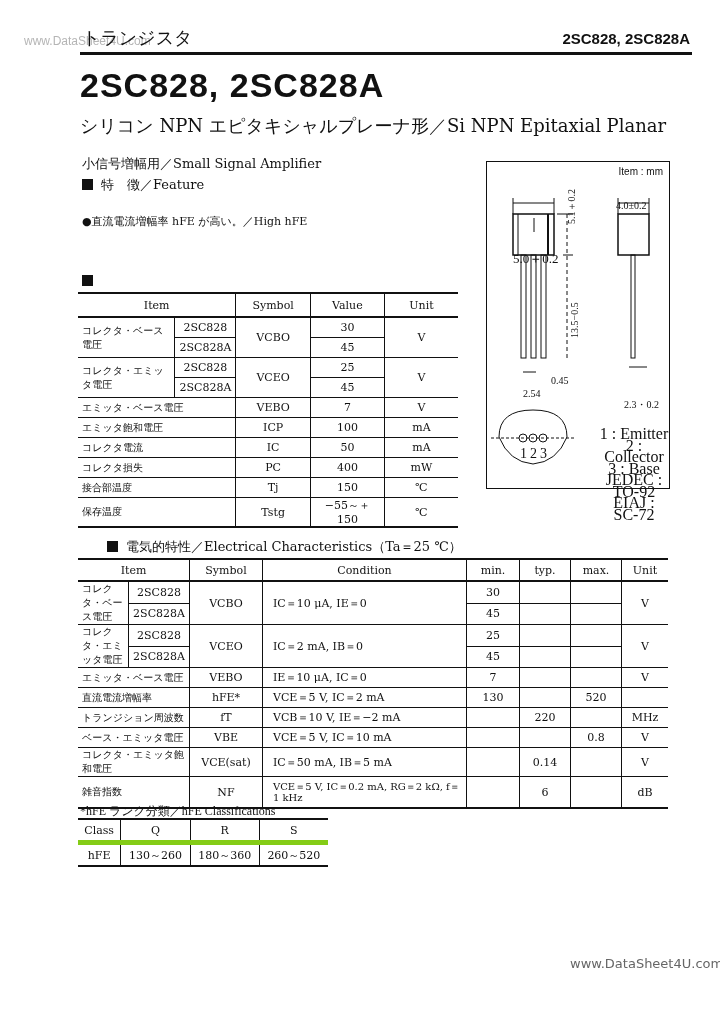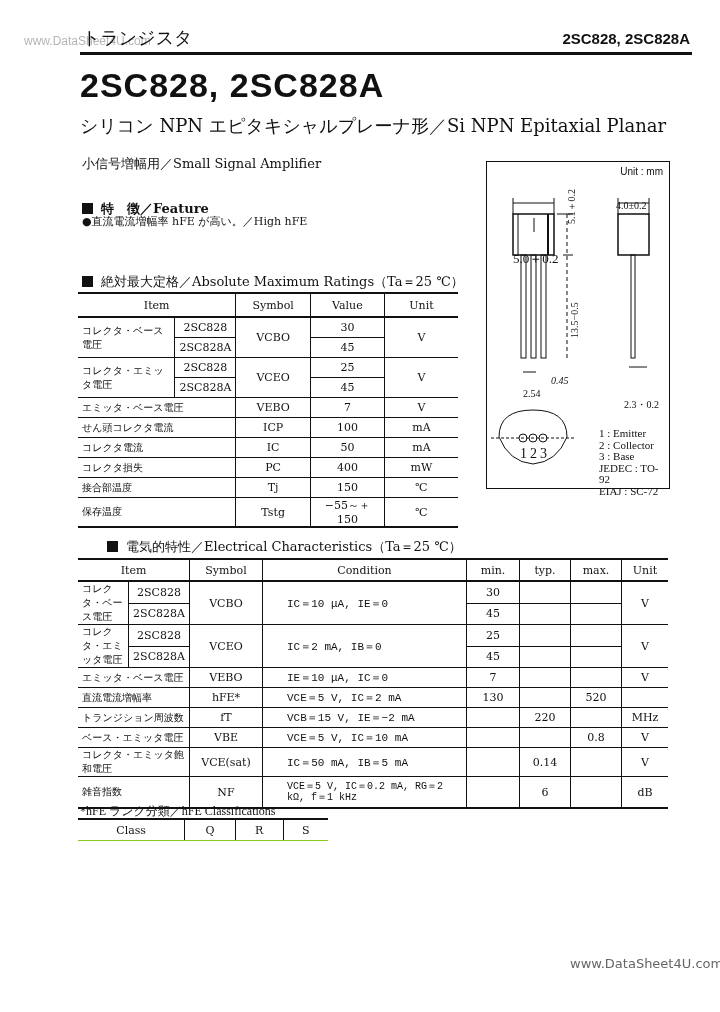--- a/index.html
+++ b/index.html
@@ -19,48 +19,48 @@
   table { border-collapse:collapse; font-size:11px; font-family:"DejaVu Serif", serif; position:absolute; }
   td, th { padding:0 4px; text-align:center; font-weight:normal; }
   .amr { left:78px; top:292px; width:380px; }
   .amr th { border-top:2px solid #111; border-bottom:2px solid #111; height:22px; }
   .amr td { border-bottom:1px solid #111; height:19px; }
   .vl { border-left:1px solid #111; }
   .itemj { text-align:left; font-size:10px; }
   .ec { left:78px; top:558px; width:590px; }
   .ec th { border-top:2px solid #111; border-bottom:2px solid #111; height:20px; }
   .ec td { border-bottom:1px solid #111; height:19px; }
-  .ec .cond { text-align:left; padding-left:24px;font-family:Liberation Mono, monospace; }
+  .ec .cond { text-align:left; padding-left:10px; }
   .bottom-rule td { border-bottom:2px solid #111 !important; }
   .pkg { left:486px; top:161px; width:181px; width:182px; height:326px; border:1px solid #111; }
   .cls { left:78px; top:818px; width:250px; }
-  .cls td { height:20px; border-bottom:1px solid #84cc16; }
+  .cls td { height:20px; border-bottom:5px solid #84cc16; }
   .cls tr:first-child td { border-top:2px solid #111; }
   .cls-title { left:80px; top:803px; font-size:12px; }
   .foot-wm { left:570px; top:956px; font-size:13px; color:#666; font-family:"DejaVu Sans", sans-serif; }
 </style>
 </head>
 <body>
 
 <div class="abs watermark" style="left:24px;top:34px;">www.DataSheet4U.com</div>
 <div class="abs hdr-left">トランジスタ</div>
 <div class="abs hdr-right">2SC828, 2SC828A</div>
 <div class="abs hdr-rule"></div>
 
 <div class="abs main-title">2SC828, 2SC828A</div>
 <div class="abs subtitle">シリコン NPN エピタキシャルプレーナ形／Si NPN Epitaxial Planar</div>
 <div class="abs app-line">小信号増幅用／Small Signal Amplifier</div>
 
-<div class="abs sec-title" style="left:82px;top:200px;font-weight:bold;">
+<div class="abs sec-title" style="left:82px;top:176px;">
   <span class="sq"></span><span>特　徴／Feature</span>
 </div>
 <div class="abs feature">●直流電流増幅率 hFE が高い。／High hFE</div>
 
 <div class="abs sec-title" style="left:82px;top:273px;">
-  <span class="sq"></span><span>絶対最大定格／Absolute Maximum Ratings（Ta＝25 ℃）</span>
+  <span class="sq"></span>
 </div>
 <table class="amr">
   <thead>
     <tr>
       <th colspan="2" style="width:40%">Item</th>
       <th class="vl" style="width:20%">Symbol</th>
       <th class="vl" style="width:20%">Value</th>
       <th class="vl" style="width:20%">Unit</th>
     </tr>
   </thead>
@@ -87,21 +87,21 @@
       <td class="vl">2SC828A</td>
       <td class="vl">45</td>
     </tr>
     <tr>
       <td colspan="2" class="itemj">エミッタ・ベース電圧</td>
       <td class="vl">VEBO</td>
       <td class="vl">7</td>
       <td class="vl">V</td>
     </tr>
     <tr>
-      <td colspan="2" class="itemj">せん頭コレクタ電流</td>
+      <td colspan="2" class="itemj">エミッタ飽和電圧</td>
       <td class="vl">ICP</td>
       <td class="vl">100</td>
       <td class="vl">mA</td>
     </tr>
     <tr>
       <td colspan="2" class="itemj">コレクタ電流</td>
       <td class="vl">IC</td>
       <td class="vl">50</td>
       <td class="vl">mA</td>
     </tr>
@@ -120,21 +120,21 @@
     <tr class="bottom-rule">
       <td colspan="2" class="itemj">保存温度</td>
       <td class="vl">Tstg</td>
       <td class="vl">−55～＋150</td>
       <td class="vl">℃</td>
     </tr>
   </tbody>
 </table>
 
 <div class="abs pkg">
-  <div class="abs" style="right:6px;top:4px;font-size:10px;font-family:'Liberation Sans',sans-serif;">Unit : mm</div>
+  <div class="abs" style="right:6px;top:4px;font-size:10px;font-family:'Liberation Sans',sans-serif;">Item : mm</div>
   <svg class="abs" style="left:0;top:0;" width="182" height="326" viewBox="0 0 182 326">
     <g stroke="#111" fill="none" stroke-width="1">
 
       <rect x="26" y="52" width="41" height="41" stroke-width="1.5"></rect>
       <line x1="31" y1="52" x2="31" y2="93"></line>
       <line x1="61" y1="52" x2="61" y2="93" stroke-width="2"></line>
       <line x1="47" y1="56" x2="47" y2="70"></line>
 
       <line x1="26" y1="41" x2="67" y2="41"></line>
       <line x1="26" y1="36" x2="26" y2="52"></line>
@@ -161,27 +161,27 @@
       <line x1="4" y1="276" x2="88" y2="276" stroke-dasharray="3 2"></line>
       <circle cx="36" cy="276" r="4"></circle>
         <circle cx="46" cy="276" r="4"></circle>
         <circle cx="56" cy="276" r="4"></circle>
     </g>
   </svg>
   <div class="abs" style="left:26px;top:44px;font-size:13px;margin-top:44px;">5.0＋0.2</div>
   <div class="abs" style="left:129px;top:38px;font-size:10px;">4.0±0.2</div>
   <div class="abs" style="left:78px;top:62px;font-size:10px;transform:rotate(-90deg);transform-origin:left top;">5.1＋0.2</div>
   <div class="abs" style="left:82px;top:176px;font-size:10px;transform:rotate(-90deg);transform-origin:left top;">13.5−0.5</div>
-  <div class="abs" style="left:64px;top:213px;font-size:10px;font-style:italic;">0.45</div>
+  <div class="abs" style="left:64px;top:213px;font-size:10px;">0.45</div>
   <div class="abs" style="left:36px;top:226px;font-size:10px;">2.54</div>
   <div class="abs" style="left:137px;top:236px;font-size:10px;">2.3・0.2</div>
   <div class="abs" style="left:33px;top:284px;font-size:14px;letter-spacing:3px;">
     <span>1</span><span>2</span><span>3</span>
   </div>
-  <div class="abs" style="left:112px;top:266px;font-size:11px;line-height:11.5px;">
+  <div class="abs" style="left:112px;top:266px;font-size:16px;line-height:11.5px;text-align:center;">
     <div>1 : Emitter</div>
     <div>2 : Collector</div>
     <div>3 : Base</div>
     <div>JEDEC : TO-92</div>
     <div>EIAJ : SC-72</div>
   </div>
 </div>
 
 <div class="abs sec-title" style="left:82px;top:538px;padding-left:25px;">
   <span class="sq"></span><span>電気的特性／Electrical Characteristics（Ta＝25 ℃）</span>
@@ -245,21 +245,21 @@
       <td class="vl">hFE*</td>
       <td class="vl cond">VCE＝5 V,  IC＝2 mA</td>
       <td class="vl">130</td>
       <td class="vl"></td>
       <td class="vl">520</td>
       <td class="vl"></td>
     </tr>
     <tr>
       <td colspan="2" class="itemj">トランジション周波数</td>
       <td class="vl">fT</td>
-      <td class="vl cond">VCB＝15 V,  IE＝−2 mA</td>
+      <td class="vl cond">VCB＝10 V,  IE＝−2 mA</td>
       <td class="vl"></td>
       <td class="vl">220</td>
       <td class="vl"></td>
       <td class="vl">MHz</td>
     </tr>
     <tr>
       <td colspan="2" class="itemj">ベース・エミッタ電圧</td>
       <td class="vl">VBE</td>
       <td class="vl cond">VCE＝5 V,  IC＝10 mA</td>
       <td class="vl"></td>
@@ -290,16 +290,22 @@
 
 <div class="abs cls-title">*hFE ランク分類／hFE Classifications</div>
 <table class="cls">
   <tbody>
       <tr>
     <td>Class</td>
     <td class="vl">Q</td>
     <td class="vl">R</td>
     <td class="vl">S</td>
   </tr>
+  <tr class="bottom-rule">
+    <td>hFE</td>
+    <td class="vl">130～260</td>
+    <td class="vl">180～360</td>
+    <td class="vl">260～520</td>
+  </tr>
 </tbody>
   </table>
 
 <div class="abs foot-wm">www.DataSheet4U.com</div>
 
 </body></html>

